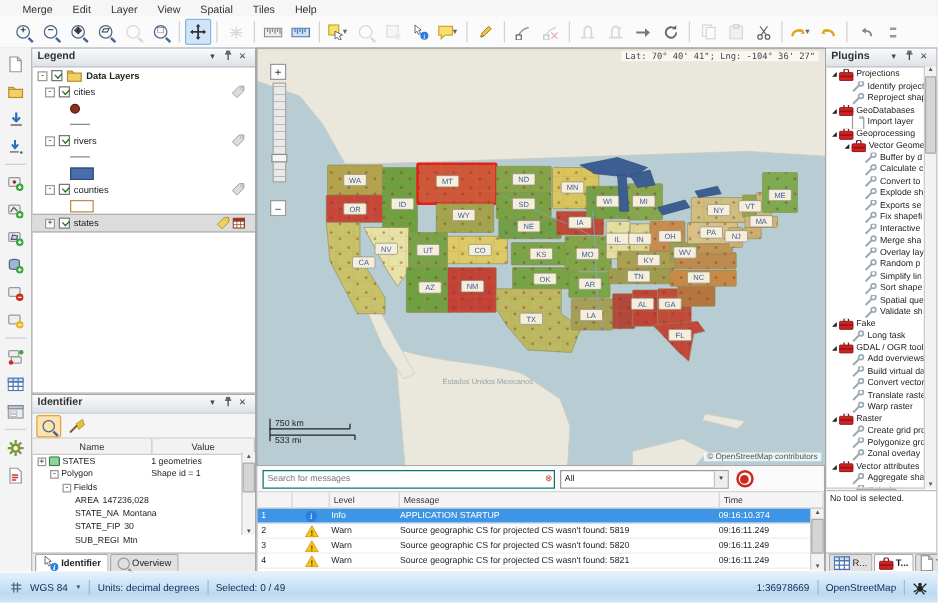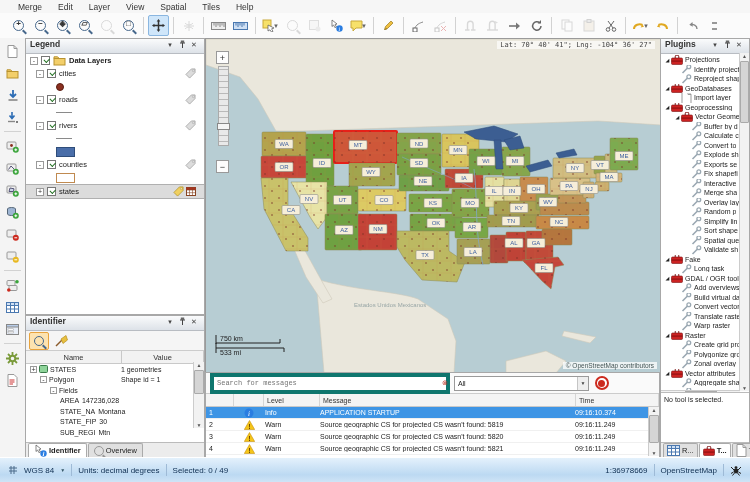--- a/index.html
+++ b/index.html
@@ -64,21 +64,21 @@
   #zoomctl{position:absolute;left:10px;top:12px;width:15px}
   .zbtn{width:13px;height:13px;background:#fdfdfd;border:1px solid #999;display:flex;align-items:center;justify-content:center;font-size:9px;color:#333;box-sizing:border-box}
   #ztrack{width:9px;height:78px;margin:2px auto;background:repeating-linear-gradient(#e9e9e9 0 2px,#b9b9b9 2px 3px,#e9e9e9 3px 6px);border:1px solid #aaa;position:relative}
   #zhandle{position:absolute;left:-2px;width:11px;height:5px;top:56px;background:#f5f5f5;border:1px solid #888}
   #zminus{margin-top:14px}
   #scalebar{position:absolute;left:8px;bottom:12px}
   #attrib{position:absolute;right:2px;bottom:2px;background:rgba(255,255,255,.75);padding:0 3px;font-size:6.5px;color:#455}
   
   #debug{left:205px;top:372px;width:455px;height:86px}
   #dbgctl{height:20px;display:flex;align-items:center;gap:6px;padding:0 4px;border-bottom:1px solid #ccc;background:#fafafa}
-  #dbgsearch{width:215px;height:13px;border:4px solid #0f766e;font-size:7px;padding:0 14px 0 3px;font-family:Liberation Mono, monospace}
+  #dbgsearch{width:215px;height:13px;border:1px solid #0f766e;font-size:7px;padding:0 14px 0 3px;font-family:Liberation Sans, sans-serif}
   .clearx{margin-left:-14px;color:#c0392b;font-size:7px}
   #dbgcombo{width:130px;height:13px}
   .rec{width:10px;height:10px;border-radius:50%;border:2px solid #cc2a1e;background:#fff;position:relative}
   .rec::after{content:"";position:absolute;inset:1.5px;border-radius:50%;background:#cc2a1e}
   .dhead{display:flex;height:12px;background:#f4f4f4;border-bottom:1px solid #c9c9c9;font-size:7px;color:#333}
   .dhead div{border-right:1px solid #d5d5d5;padding-left:3px;display:flex;align-items:center}
   .drow{display:flex;height:11px;align-items:center;font-size:7px;border-bottom:1px solid #f0f0f0}
   .drow.sel{background:#3e95e5;color:#fff}
   .dc{padding-left:3px;overflow:hidden;white-space:nowrap;flex:none}
   
@@ -524,31 +524,20 @@
         <span class="ltag icon">
           <svg width="11" height="11" viewBox="0 0 12 12">
             <path d="M1 7 7 1h4v4L5 11Z" fill="#dcdcdc" stroke="#999" stroke-width=".8"></path>
             <circle cx="9" cy="3" r="1" fill="#fff" stroke="#999" stroke-width=".6"></circle>
           </svg>
         </span>
       </div>
       <div class="lsym">
         <span style="width:6px;height:6px;border-radius:50%;background:#8b3020;border:1px solid #5a1d12;display:inline-block"></span>
       </div>
-      <div class="lrow" style="padding-left:10px">
-        <span class="exp">-</span>
-        <span class="cb"></span>
-        <span class="lname">roads</span>
-        <span class="ltag icon">
-          <svg width="11" height="11" viewBox="0 0 12 12">
-            <path d="M1 7 7 1h4v4L5 11Z" fill="#dcdcdc" stroke="#999" stroke-width=".8"></path>
-            <circle cx="9" cy="3" r="1" fill="#fff" stroke="#999" stroke-width=".6"></circle>
-          </svg>
-        </span>
-      </div>
       <div class="lsym">
         <span style="width:16px;height:1px;background:#8a8a8a;display:inline-block"></span>
       </div>
       <div class="lrow" style="padding-left:10px">
         <span class="exp">-</span>
         <span class="cb"></span>
         <span class="lname">rivers</span>
         <span class="ltag icon">
           <svg width="11" height="11" viewBox="0 0 12 12">
             <path d="M1 7 7 1h4v4L5 11Z" fill="#dcdcdc" stroke="#999" stroke-width=".8"></path>

